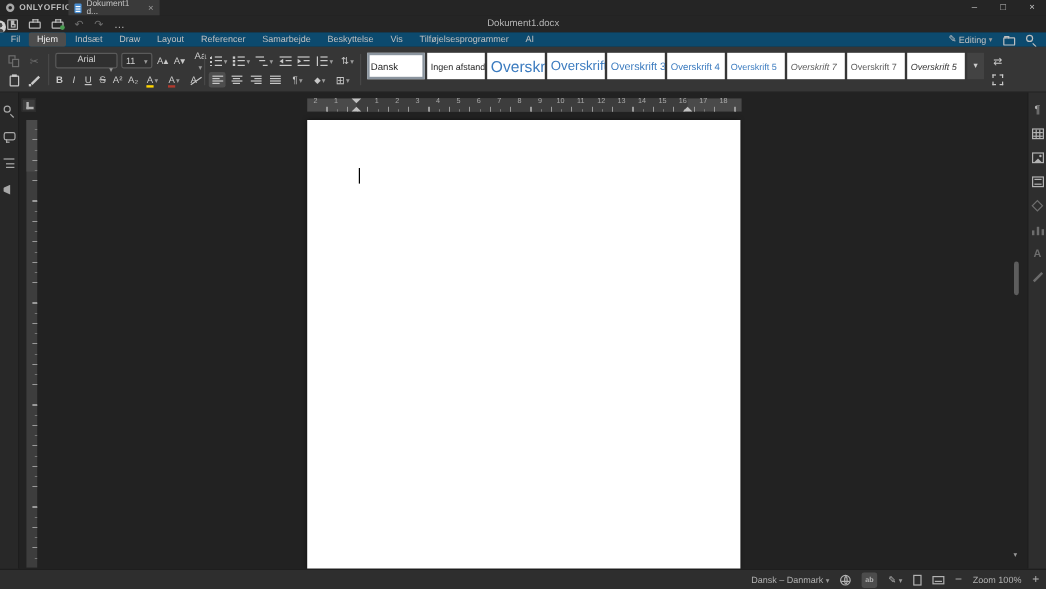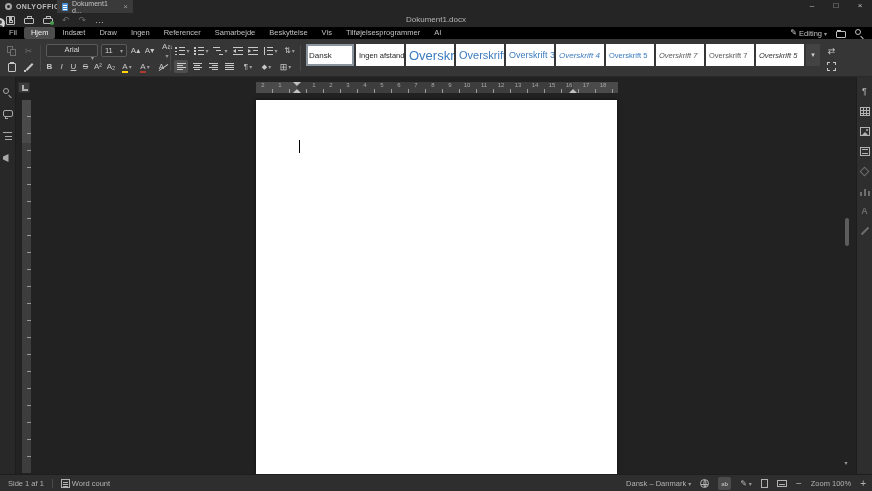--- a/index.html
+++ b/index.html
@@ -29,21 +29,21 @@
   [data-icon="save"]{width:9px;height:9px;border:1px solid currentColor;border-radius:1px;color:#bcbcbc;}
   [data-icon="save"]::before{left:2px;top:0;width:3px;height:3px;background:currentColor;}
   [data-icon="save"]::after{left:2px;bottom:1px;width:4px;height:3px;border:1px solid currentColor;}
   [data-icon="printer"],[data-icon="quick-print"]{width:10px;height:6px;border:1px solid currentColor;border-radius:1px;margin-top:2px;color:#bcbcbc;}
   [data-icon="printer"]::before,[data-icon="quick-print"]::before{left:2px;top:-3px;width:5px;height:3px;border:1px solid currentColor;border-bottom:none;}
   [data-icon="quick-print"]::after{right:-2px;bottom:-2px;width:4px;height:4px;border-radius:50%;background:#4a9e52;}
   [data-icon="avatar"]{width:11px;height:11px;border-radius:50%;background:#d2d2d2;}
   [data-icon="avatar"]::before{left:3.5px;top:2px;width:4px;height:4px;border-radius:50%;background:#454545;}
   [data-icon="avatar"]::after{left:2px;bottom:1px;width:7px;height:3px;border-radius:3px 3px 0 0;background:#454545;}
 
-  .menubar{left:0;top:27px;width:872px;height:12px;background:#000000;display:flex;align-items:center;}
+  .menubar{left:0;top:27px;width:872px;height:12px;background:#0c4a6e;display:flex;align-items:center;}
   .menu-items{display:flex;height:12px;margin-left:2px;}
   .mitem{padding:0 7px;font-size:7.5px;line-height:12px;color:#c0c0c0;border-radius:2px;cursor:pointer;white-space:nowrap;}
   .mitem.active{background:#4d4d4d;color:#efefef;}
   .menu-right{margin-left:auto;display:flex;align-items:center;gap:9px;padding-right:8px;font-size:7.5px;color:#c0c0c0;}
   .caret{font-size:6px;color:#9a9a9a;}
   [data-icon="pencil"]{font-size:8px;line-height:10px;}
   [data-icon="folder"]{width:10px;height:7px;border:1px solid currentColor;border-radius:1px;margin-top:2px;}
   [data-icon="folder"]::before{left:0;top:-2px;width:4px;height:2px;border:1px solid currentColor;border-bottom:none;}
   [data-icon="search"]{width:9px;height:9px;}
   [data-icon="search"]::before{left:0;top:0;width:6px;height:6px;border:1px solid currentColor;border-radius:50%;}
@@ -204,21 +204,21 @@
     <div class="menu-items">
 
         <span class="mitem">Fil</span>
 
         <span class="mitem active">Hjem</span>
 
         <span class="mitem">Indsæt</span>
 
         <span class="mitem">Draw</span>
 
-        <span class="mitem">Ingen</span>
+        <span class="mitem">Layout</span>
 
         <span class="mitem">Referencer</span>
 
         <span class="mitem">Samarbejde</span>
 
         <span class="mitem">Beskyttelse</span>
 
         <span class="mitem">Vis</span>
 
         <span class="mitem">Tilføjelsesprogrammer</span>
@@ -342,21 +342,21 @@
         <span class="gbtn selected" style="font-size: 8px; color: rgb(31, 31, 31); font-style: normal;">Dansk</span>
 
         <span class="gbtn" style="font-size: 7.5px; color: rgb(31, 31, 31); font-style: normal; text-align: right;">Ingen afstand</span>
 
         <span class="gbtn" style="font-size: 13px; color: rgb(59, 123, 191); font-style: normal;">Overskrift 1</span>
 
         <span class="gbtn" style="font-size: 11px; color: rgb(59, 123, 191); font-style: normal;">Overskrift 2</span>
 
         <span class="gbtn" style="font-size: 9px; color: rgb(59, 123, 191); font-style: normal;">Overskrift 3</span>
 
-        <span class="gbtn" style="font-size: 8px; color: rgb(59, 123, 191); font-style: italic;">Overskrift 4</span>
+        <span class="gbtn" style="font-size: 8px; color: rgb(59, 123, 191); ">Overskrift 4</span>
 
         <span class="gbtn" style="font-size: 7.5px; color: rgb(59, 123, 191); font-style: normal;">Overskrift 5</span>
 
         <span class="gbtn" style="font-size: 7.5px; color: rgb(90, 90, 90); font-style: italic;">Overskrift 7</span>
 
         <span class="gbtn" style="font-size: 7.5px; color: rgb(90, 90, 90); font-style: normal;">Overskrift 7</span>
 
         <span class="gbtn" style="font-size: 7.5px; color: rgb(51, 51, 51); font-style: italic;">Overskrift 5</span>
       </div>
     <span class="garrow abs" style="left:806px;top:5px;">▾</span>
@@ -463,28 +463,20 @@
           <span class="i" data-icon="textart">A</span>
         </span>
 
         <span class="railbtn dim">
           <span class="i" data-icon="signature"></span>
         </span>
       </div>
   </div>
 
   <div class="abs statusbar">
-    <div class="sb-left">
-      <span>Side 1 af 1</span>
-      <span class="sb-sep"></span>
-      <span class="flexrow">
-        <span class="i" data-icon="wordcount"></span>
-        <span>Word count</span>
-      </span>
-    </div>
     <div class="sb-right">
       <span class="flexrow">
         <span>Dansk – Danmark</span>
         <span class="caret">▾</span>
       </span>
       <span class="i" data-icon="globe"></span>
       <span class="sb-boxed">
           <span class="i" data-icon="spellcheck">ab</span>
         </span>
       <span class="flexrow">

